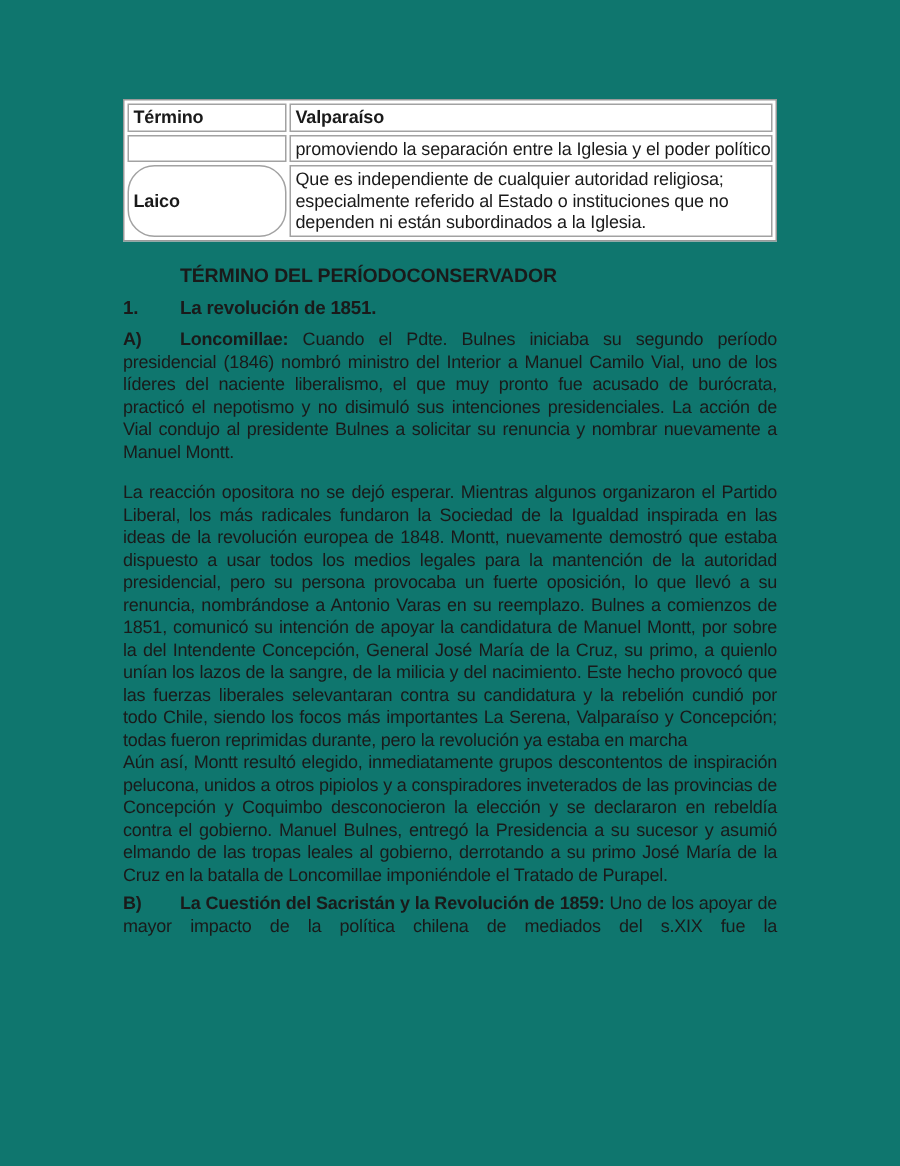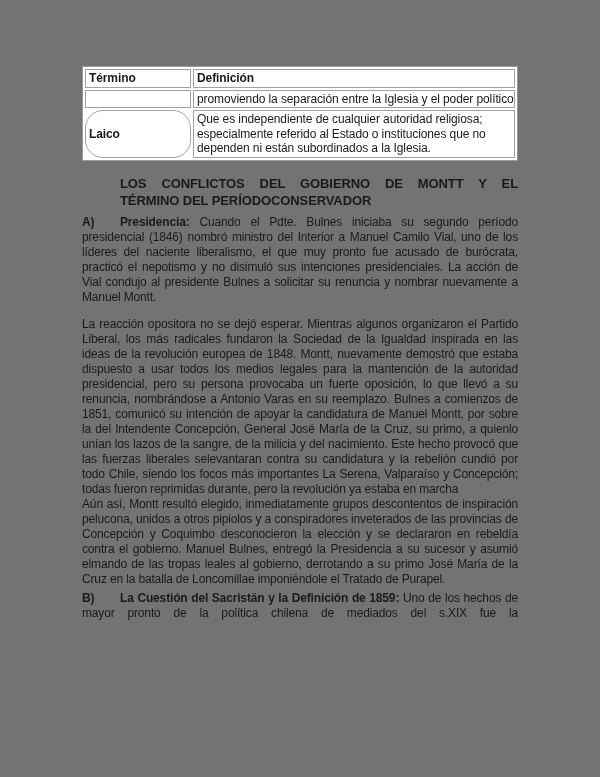--- a/index.html
+++ b/index.html
@@ -1,17 +1,17 @@
 <!DOCTYPE html>
 <html><head>
 <meta charset="utf-8">
 <style>
   html,body{margin:0;padding:0;background:#ffffff;}
   .page{
-    position:relative;width:600px;height:777px;background:#737373;
+    position:relative;width:600px;height:777px;background:#0f766e;
     font-family:"Liberation Sans","DejaVu Sans",sans-serif;
     color:#1a1a1a;overflow:hidden;
   }
   .content{position:absolute;left:82px;top:66px;width:436px;}
 
   
   table.defs{
     border-collapse:separate;border-spacing:2px;
     border:1px solid #9a9a9a;width:436px;table-layout:fixed;
     background:#ffffff;
@@ -51,48 +51,50 @@
   <div class="content">
 
     <table class="defs">
       <colgroup>
           <col class="col-term">
           <col>
         </colgroup>
       <tbody>
           <tr>
         <th>Término</th>
-        <th>Definición</th>
+        <th>Valparaíso</th>
       </tr>
       <tr>
         <td></td>
         <td class="def-single">promoviendo la separación entre la Iglesia y el poder político.</td>
       </tr>
       <tr>
         <td class="term-cell">Laico</td>
         <td class="def-just">Que es independiente de cualquier autoridad religiosa; especialmente referido al Estado o instituciones que no dependen ni están subordinados a la Iglesia.</td>
       </tr>
     </tbody>
       </table>
 
     <div class="heading">
-      <div class="heading-l1">LOS CONFLICTOS DEL GOBIERNO DE MONTT Y EL</div>
       <div class="heading-l2">TÉRMINO DEL PERÍODOCONSERVADOR</div>
     </div>
 
+    <div class="para bold item-title">
+      <span class="lbl">1.</span><span>La revolución de 1851.</span>
+    </div>
 
     <div class="para mt-a">
-      <span class="lbl">A)</span><span class="bold">Presidencia:</span>
+      <span class="lbl">A)</span><span class="bold">Loncomillae:</span>
       <span>Cuando el Pdte. Bulnes iniciaba su segundo período presidencial (1846) nombró ministro del Interior a Manuel Camilo Vial, uno de los líderes del naciente liberalismo, el que muy pronto fue acusado de burócrata, practicó el nepotismo y no disimuló sus intenciones presidenciales. La acción de Vial condujo al presidente Bulnes a solicitar su renuncia y nombrar nuevamente a Manuel Montt.</span>
     </div>
 
     <div class="para mt-p2">La reacción opositora no se dejó esperar. Mientras algunos organizaron el Partido Liberal, los más radicales fundaron la Sociedad de la Igualdad inspirada en las ideas de la revolución europea de 1848. Montt, nuevamente demostró que estaba dispuesto a usar todos los medios legales para la mantención de la autoridad presidencial, pero su persona provocaba un fuerte oposición, lo que llevó a su renuncia, nombrándose a Antonio Varas en su reemplazo. Bulnes a comienzos de 1851, comunicó su intención de apoyar la candidatura de Manuel Montt, por sobre la del Intendente Concepción, General José María de la Cruz, su primo, a quienlo unían los lazos de la sangre, de la milicia y del nacimiento. Este hecho provocó que las fuerzas liberales selevantaran contra su candidatura y la rebelión cundió por todo Chile, siendo los focos más importantes La Serena, Valparaíso y Concepción; todas fueron reprimidas durante, pero la revolución ya estaba en marcha</div>
 
 
     <div class="para">Aún así, Montt resultó elegido, inmediatamente grupos descontentos de inspiración pelucona, unidos a otros pipiolos y a conspiradores inveterados de las provincias de Concepción y Coquimbo desconocieron la elección y se declararon en rebeldía contra el gobierno. Manuel Bulnes, entregó la Presidencia a su sucesor y asumió elmando de las tropas leales al gobierno, derrotando a su primo José María de la Cruz en la batalla de Loncomillae imponiéndole el Tratado de Purapel.</div>
 
     <div class="para mt-b cut">
-      <span class="lbl">B)</span><span class="bold">La Cuestión del Sacristán y la Definición de 1859:</span>
-      <span>Uno de los hechos de mayor pronto de la política chilena de mediados del s.XIX fue la</span>
+      <span class="lbl">B)</span><span class="bold">La Cuestión del Sacristán y la Revolución de 1859:</span>
+      <span>Uno de los apoyar de mayor impacto de la política chilena de mediados del s.XIX fue la</span>
     </div>
 
   </div>
 </div>
 
 </body></html>

